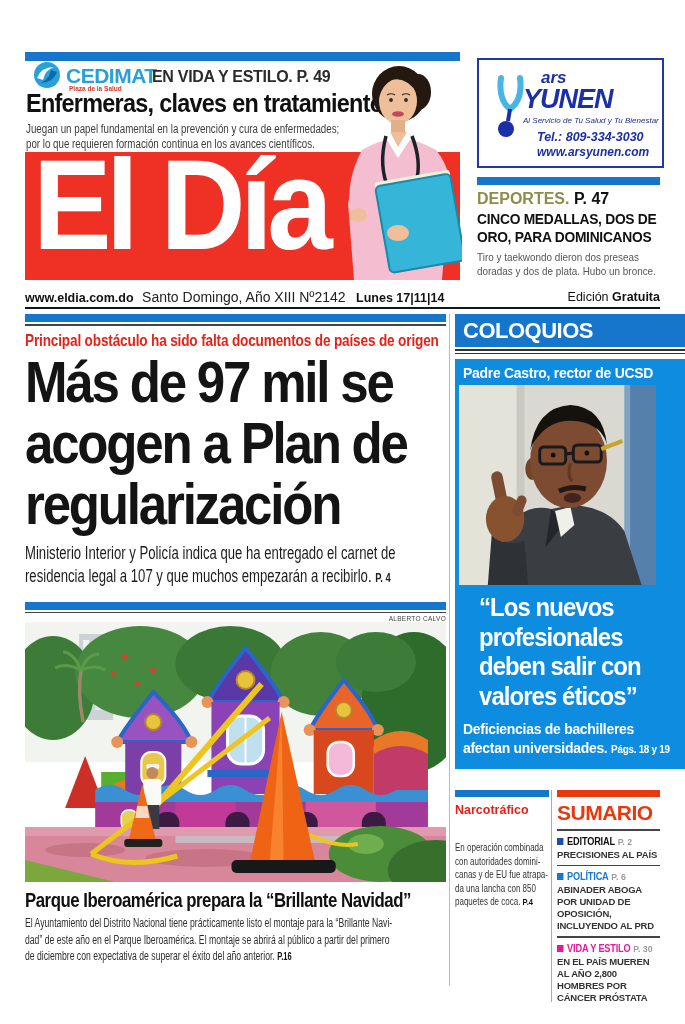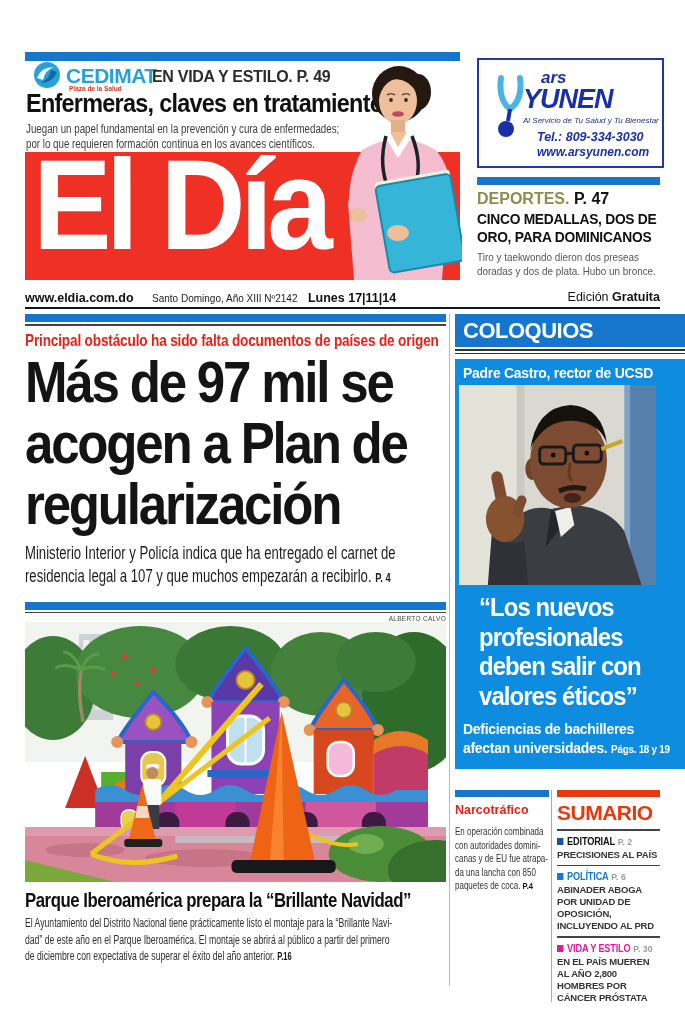--- a/index.html
+++ b/index.html
@@ -43,21 +43,21 @@
   .dep-kick{left:477px;top:190px;font-size:16px;font-weight:bold;}
   .dep-kick .sec{color:#8e8c4a;} .dep-kick .pg{color:#111;}
   .dep-head{left:477px;top:210px;font-size:15px;font-weight:bold;color:#101010;line-height:18px;letter-spacing:-0.3px;}
   .dep-dek{left:477px;top:250px;font-size:11px;color:#555;line-height:14px;}
 
   
   .dateline{left:25px;top:286px;width:635px;height:21px;border-bottom:2px solid #161616;
             display:flex;align-items:center;justify-content:space-between;}
   .dl-left span{vertical-align:baseline;}
   .dl-url{font-size:12.5px;font-weight:bold;color:#111;}
-  .dl-issue{font-size:10px;color:#222;margin-left:14px;text-align:center;}
+  .dl-issue{font-size:14px;color:#222;margin-left:4px;text-align:center;}
   .dl-day{font-size:12.5px;font-weight:bold;color:#111;margin-left:6px;}
   .dl-ed{font-size:12.5px;color:#111;}
   .dl-ed b{font-weight:bold;}
 
   .vdiv{left:449px;top:314px;width:1px;height:672px;background:#bbb;}
   .vdiv2{left:551px;top:790px;width:1px;height:212px;background:#aaa;}
 
   
   .leftcol{left:25px;top:314px;width:421px;}
   .lead-kicker{margin-top:5px;font-size:17px;font-weight:bold;color:#e32219;letter-spacing:-0.2px;}
@@ -79,21 +79,21 @@
   .padre{display:block;margin:0 4px;}
   .quote{padding:8px 8px 4px 24px;color:#fff;font-size:26px;font-weight:bold;line-height:29.5px;letter-spacing:-1px;}
   .sub{padding:4px 8px 0 8px;color:#fff;font-size:15.5px;font-weight:bold;line-height:19px;letter-spacing:-0.3px;}
   .sub .pgs{font-size:11px;font-weight:bold;}
 
   
   .narcocol{left:455px;top:790px;width:94px;}
   .narco-bar{background:#1576cc;height:7px;}
   .narco-kick{margin-top:6px;font-size:12.5px;font-weight:bold;color:#e32219;}
   .narco-head{margin-top:4px;font-size:17px;font-weight:bold;color:#141414;line-height:20.5px;letter-spacing:-0.5px;}
-  .narco-body{margin-top:8px;font-size:10px;color:#333;line-height:13.5px;text-align:center;}
+  .narco-body{margin-top:24px;font-size:10px;color:#333;line-height:13.5px;text-align:center;}
   .narco-body .pg{font-weight:bold;color:#111;font-size:9.5px;}
 
   
   .sumcol{left:557px;top:790px;width:103px;}
   .sum-bar{background:#e8380d;height:7px;}
   .sum-title{margin-top:4px;font-size:21px;font-weight:bold;color:#e8380d;letter-spacing:-0.5px;}
   .sum-hr{height:1.5px;background:#444;margin:4px 0 5px 0;}
   .sum-label-row{display:flex;align-items:center;white-space:nowrap;transform:scaleX(.92);transform-origin:0 50%;}
   .sum-bullet{width:7px;height:7px;margin-right:4px;flex:0 0 auto;}
   .sum-label{font-size:10px;font-weight:bold;letter-spacing:-0.2px;}

